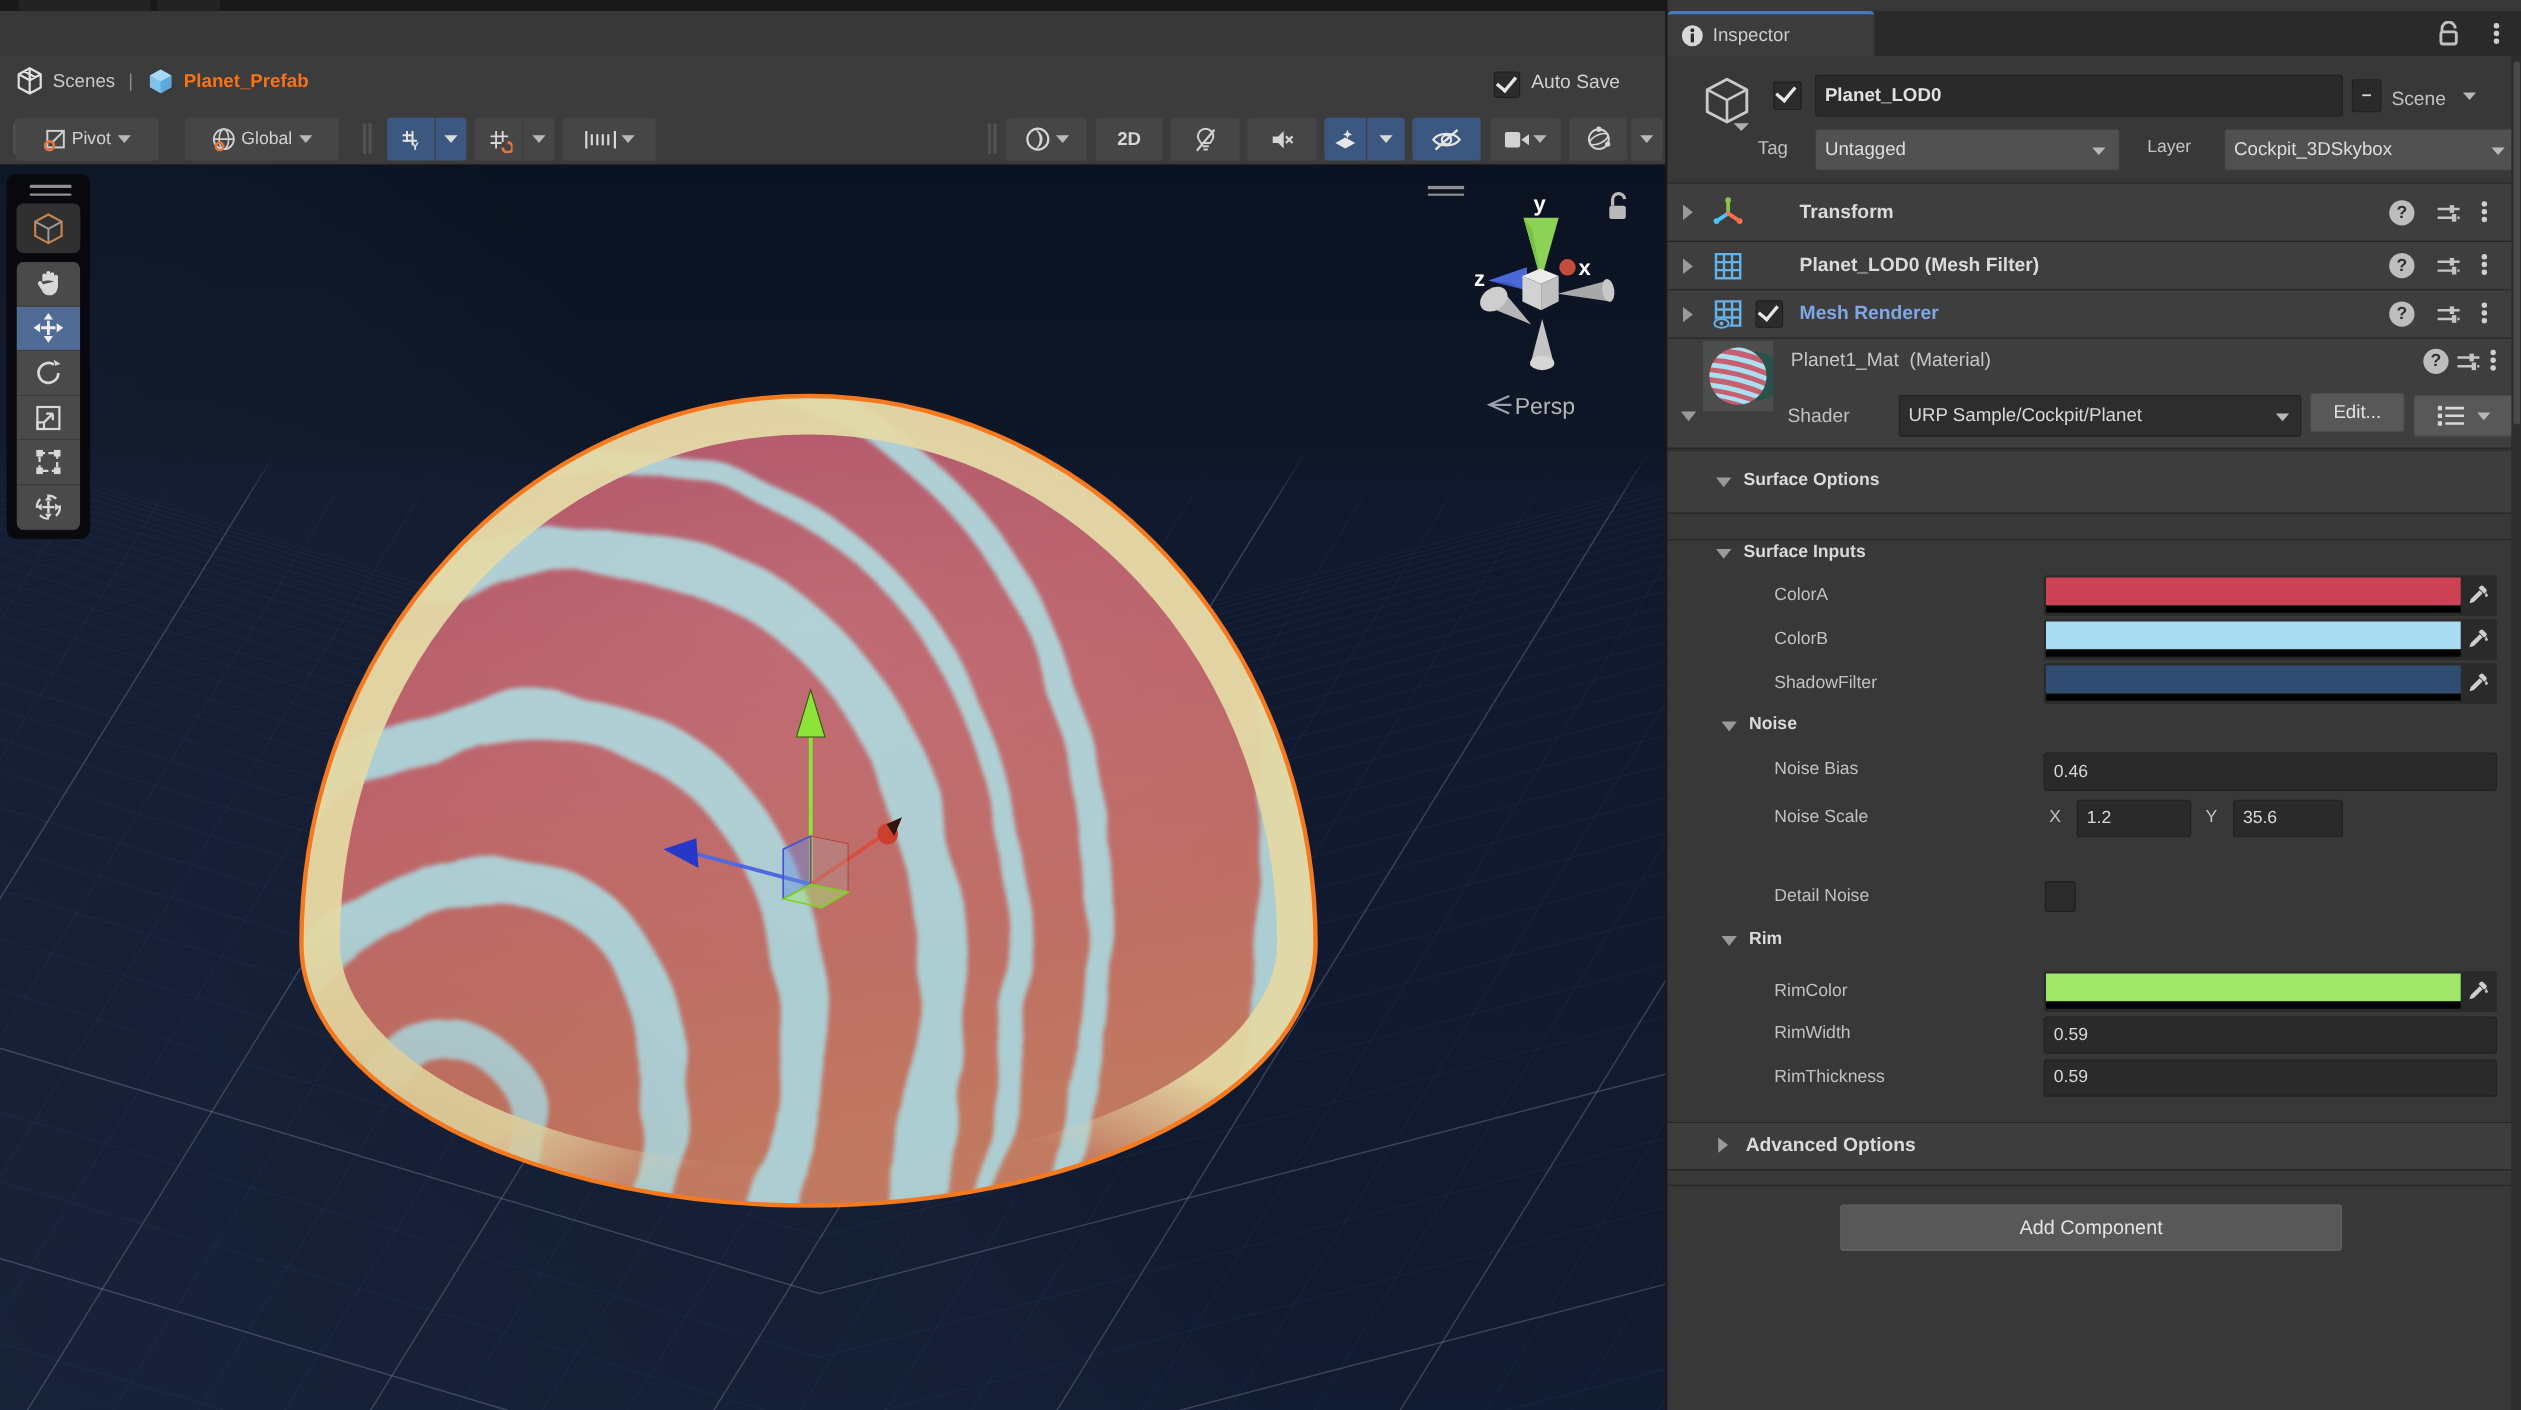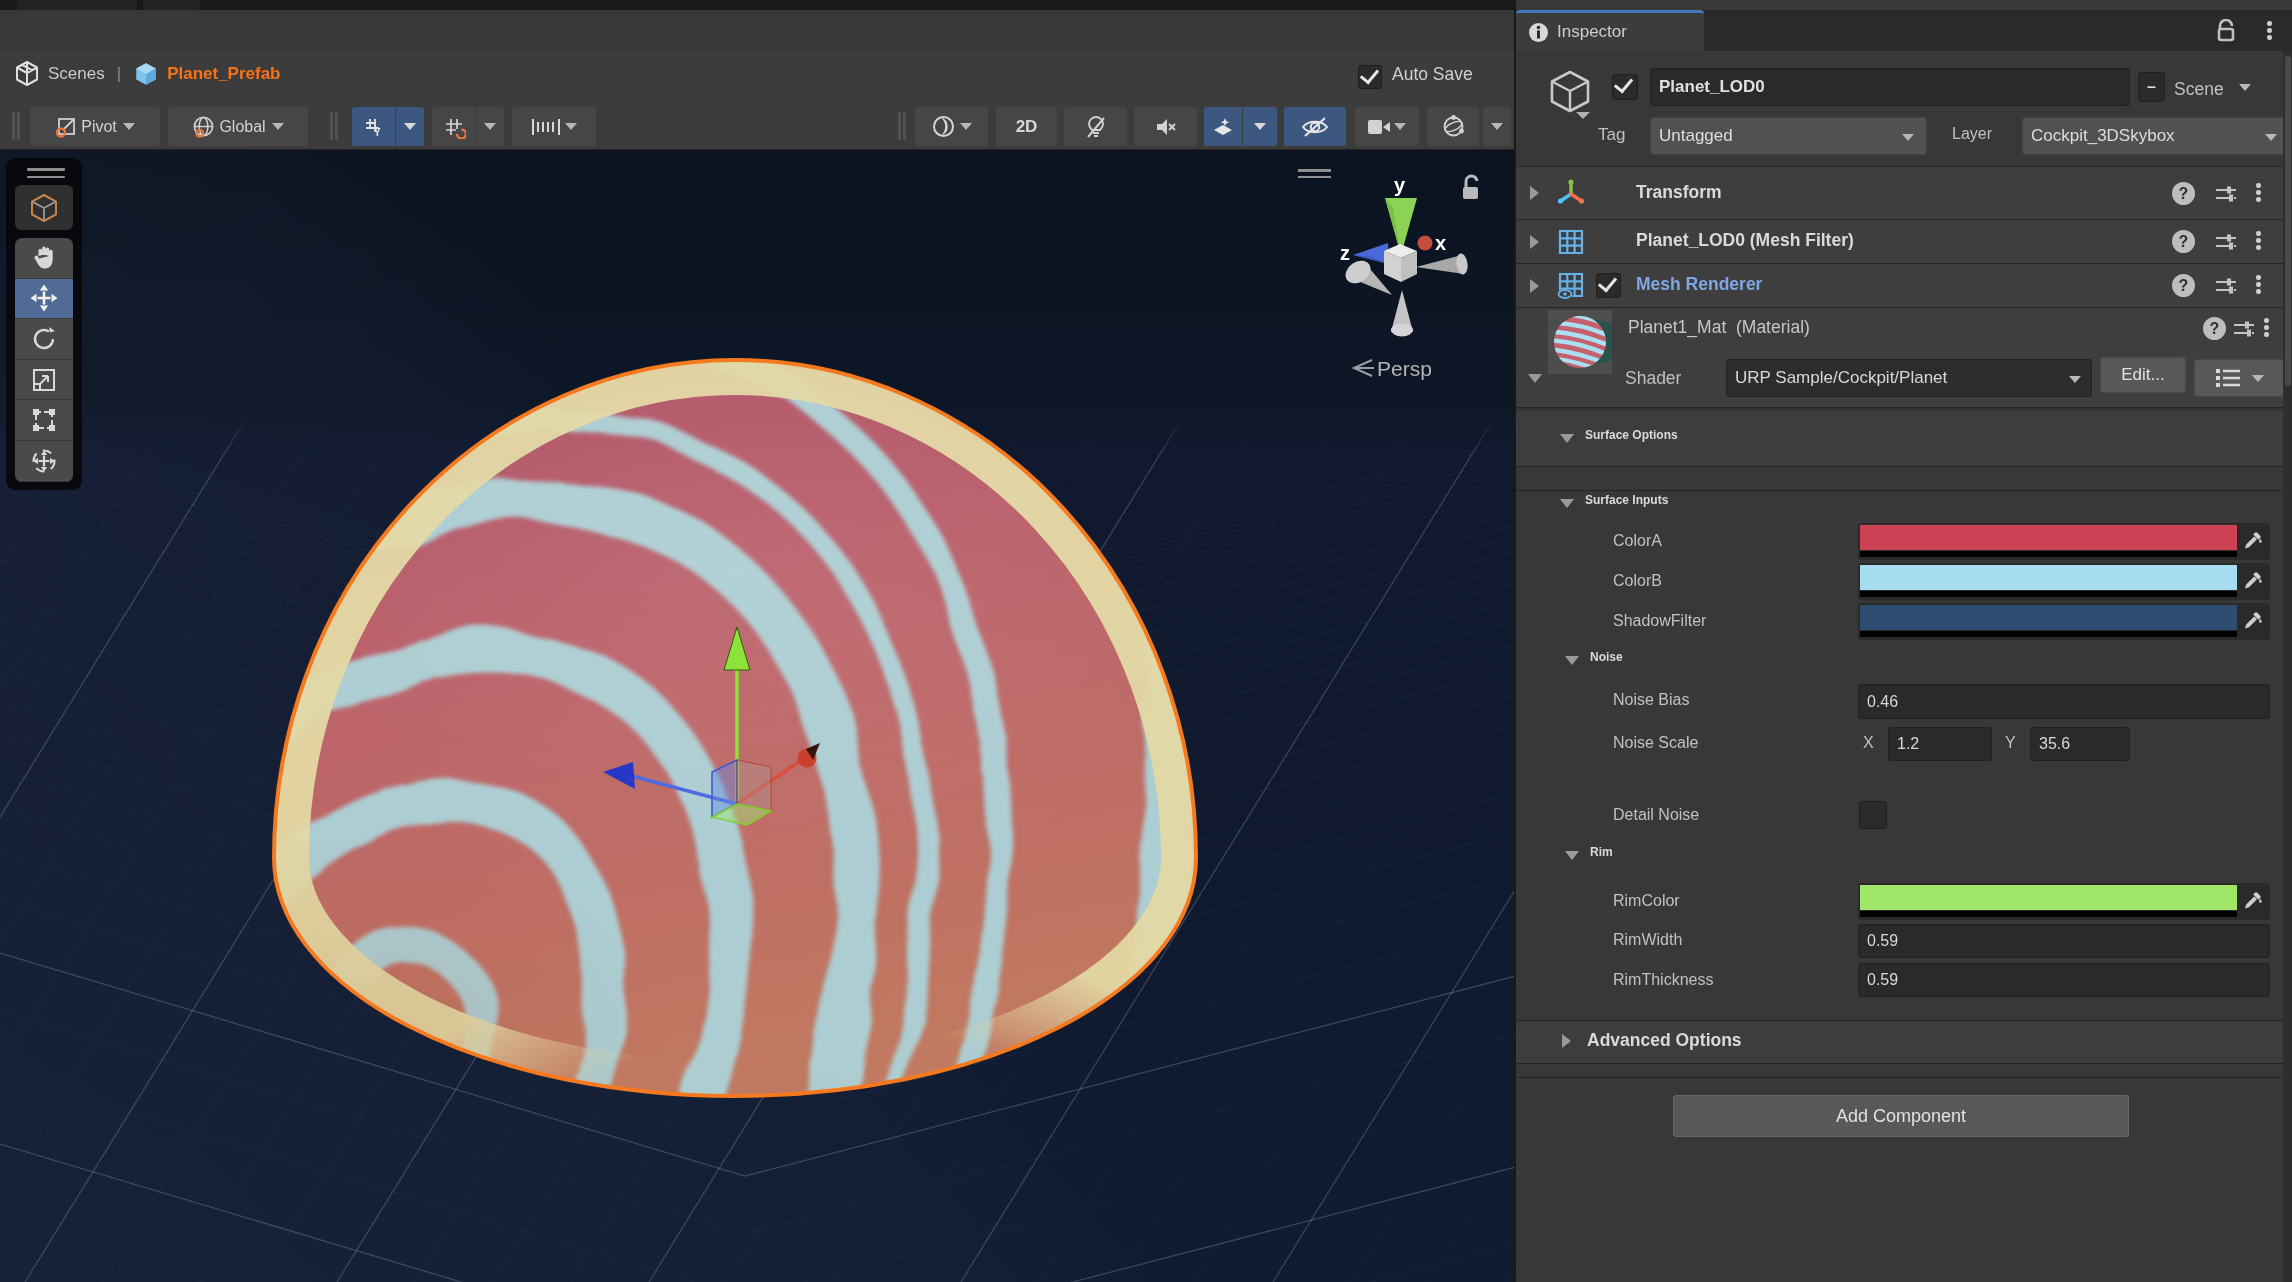--- a/index.html
+++ b/index.html
@@ -41,21 +41,21 @@
 
 #inspector { left:1516px; top:0; width:776px; height:1282px; background:#383838; }
 #insp-tabbar { position:absolute; left:0; top:10px; width:776px; height:41px; background:#2a2a2a; }
 #insp-tab { position:absolute; left:0; top:0; width:188px; height:41px; background:#3c3c3c;
   border-top:3px solid #4679bd; border-radius:4px 4px 0 0; display:flex; align-items:center; gap:8px;
   color:#cccccc; font-size:17px; padding:0 12px; }
 .irow { position:absolute; left:0; width:776px;text-align:right; }
 .hdr { background:#3e3e3e; }
 .sep { position:absolute; left:0; width:776px; height:1px; background:#242424; }
 .lbl { position:absolute; color:#c1c1c1; font-size:16px; }
-.boldlbl { position:absolute; color:#dadada; font-size:12px; font-weight:bold; }
+.boldlbl { position:absolute; color:#dadada; font-size:16px; font-weight:bold; }
 .input { position:absolute; background:#2a2a2a; border:1px solid #212121; border-radius:3px;
   color:#d8d8d8; font-size:16px; display:flex; align-items:center; padding:0 8px; }
 .drop { position:absolute; background:#515151; border:1px solid #404040; border-radius:3px;
   color:#dddddd; font-size:16px; display:flex; align-items:center; padding:0 8px; }
 .btn { position:absolute; background:#585858; border:1px solid #494949; border-radius:3px;
   color:#e2e2e2; font-size:16px; display:flex; align-items:center; justify-content:center; }
 .colorfield { position:absolute; background:#2a2a2a; border-radius:3px; }
 .swatch { position:absolute; left:2px; top:2px; }
 .alpha { position:absolute; left:2px; }
 .caret { display:inline-block; width:0; height:0; border-left:6px solid transparent;
@@ -97,21 +97,21 @@
           <path d="M12 2 L21 7 L12 12 L3 7 Z" fill="#a8d8f4"></path>
           <path d="M12 12 L21 7 V17 L12 22 Z" fill="#5da8dc"></path>
         </svg>
       <span style="margin-left:8px;font-weight:bold;color:#f97316">Planet_Prefab</span>
       <div class="chk on" style="left:1358px;top:14px;width:24px;height:24px"></div>
       <span class="lbl" style="left:1392px;top:13px;font-size:17.5px;color:#d0d0d0">Auto Save</span>
     </div>
     <div id="tools">
       <div class="grip" style="left:12px"></div>
         <div class="grip" style="left:17px"></div>
-      <div class="tbtn" style="left:30px;width:130px">
+      <div class="tbtn" style="left:14px;width:130px">
         <svg width="22" height="22" viewBox="0 0 22 22">
             <rect x="4" y="3" width="15" height="15" fill="none" stroke="#cfcfcf" stroke-width="1.8"></rect>
             <path d="M19 3 L8 14" stroke="#cfcfcf" stroke-width="1.8"></path>
             <circle cx="6" cy="16.5" r="4" fill="none" stroke="#e8733e" stroke-width="2.4"></circle>
           </svg>
         Pivot <span class="caret" style="margin-left:2px"></span>
       </div>
       <div class="tbtn" style="left:168px;width:140px">
         <svg width="23" height="23" viewBox="0 0 24 24">
             <circle cx="12" cy="12" r="9.5" fill="none" stroke="#cfcfcf" stroke-width="1.8"></circle>

